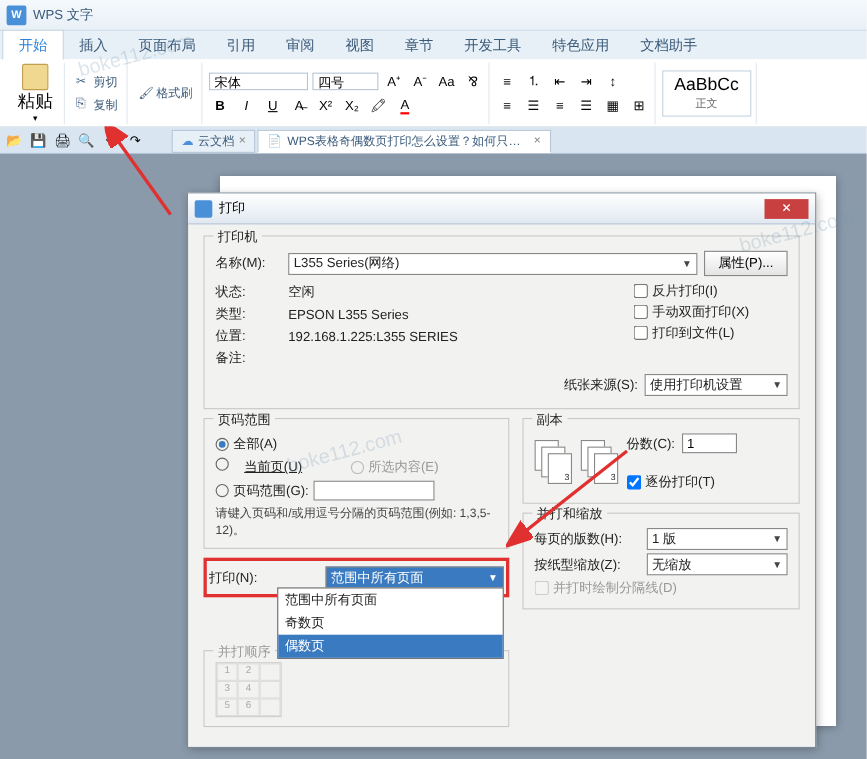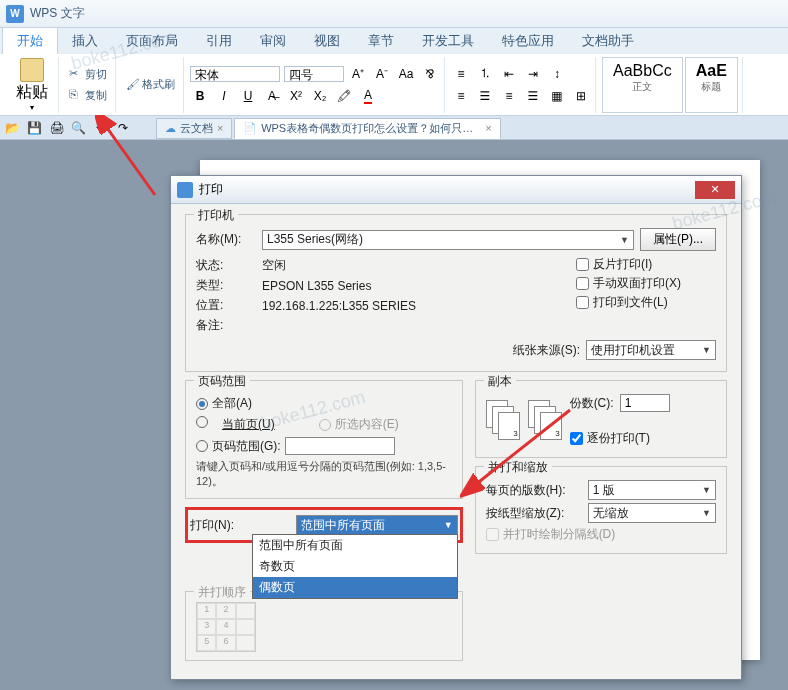--- a/index.html
+++ b/index.html
@@ -171,28 +171,24 @@
     </div>
     <div class="rib-row">
       <div class="fmt-btn">≡</div>
       <div class="fmt-btn">☰</div>
       <div class="fmt-btn">≡</div>
       <div class="fmt-btn">☰</div>
       <div class="fmt-btn">▦</div>
       <div class="fmt-btn">⊞</div>
     </div>
   </div>
-  <div class="rib-group" style="flex-direction:row;">
+  <div class="rib-group" style="flex-direction:column;">
     <div class="style-box">
       <div class="preview">AaBbCc</div>
       <div class="label">正文</div>
-    </div>
-    <div class="style-box">
-      <div class="preview" style="font-weight:bold;">AaE</div>
-      <div class="label">标题</div>
     </div>
   </div>
 </div>
 
 <div class="quick-bar">
   <div class="qa-btn" style="color:#d08030;">📂</div>
   <div class="qa-btn" style="color:#3070c0;">💾</div>
   <div class="qa-btn">🖨</div>
   <div class="qa-btn">🔍</div>
   <div class="qa-btn">↶</div>

